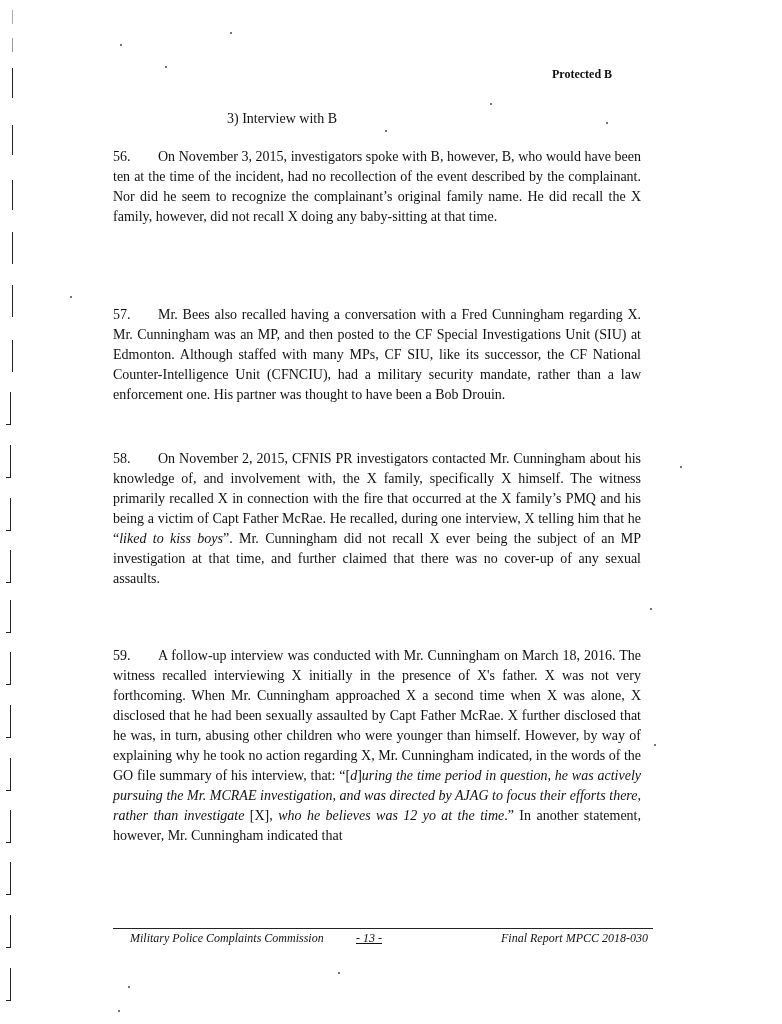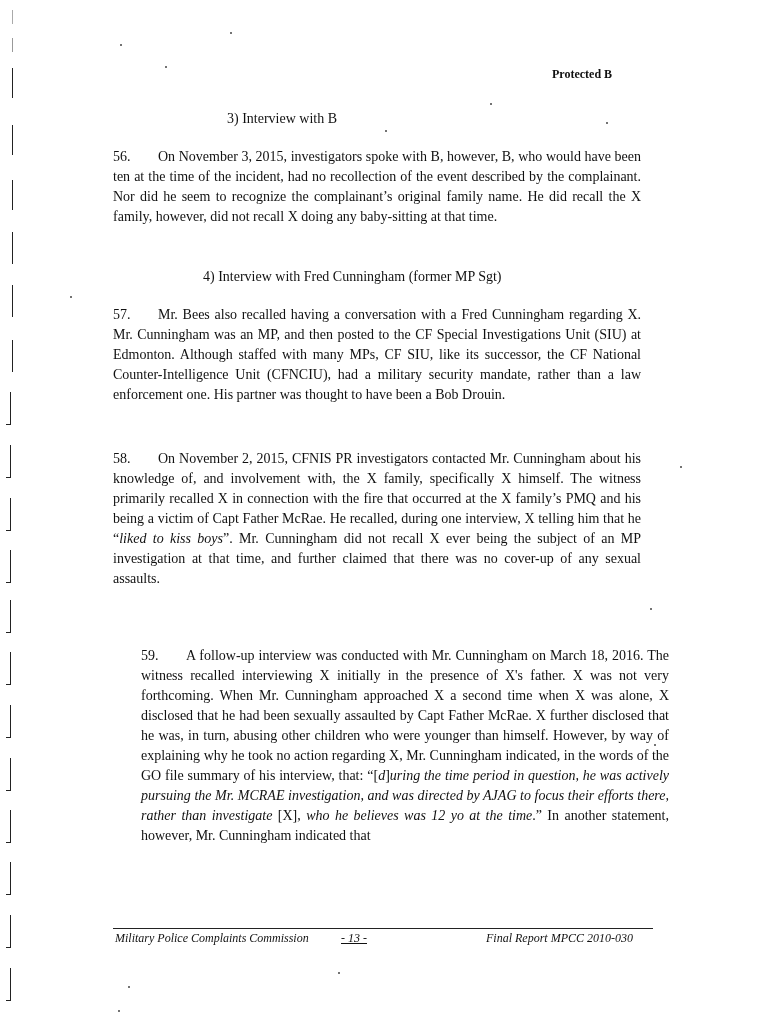--- a/index.html
+++ b/index.html
@@ -8,21 +8,21 @@
   .page { position: absolute; left: 0; top: 0; width: 782px; height: 752px; }
   .binder { position: absolute; left: 6px; width: 6px; border-right: 1.6px solid #222; }
   .binder.hook { border-bottom: 1.6px solid #222; width: 4px; }
   .classification { position: absolute; top: 67px; left: 552px; font-size: 12px; font-weight: bold; }
   .subhead { position: absolute; font-size: 14px; line-height: 18px; white-space: nowrap; }
   .para { position: absolute; left: 113px; width: 528px; font-size: 14px; line-height: 20px;
           text-align: justify; }
   .para .num { display: inline-block; width: 45px; }
   .para i { }
   .footer-rule { position: absolute; left: 113px; top: 928px; width: 540px; border-top: 1.5px solid #222; }
-  .footer { position: absolute; top: 931px; font-size: 12px; font-style: italic; white-space: nowrap; }
+  .footer { position: absolute; top: 931px; font-size: 12px; font-style: italic; white-space: nowrap; margin-left: 15px; }
   .speck { position: absolute; width: 2px; height: 2px; background: #444; border-radius: 1px; }
 </style>
 </head>
 <body>
 
 <div class="page">
 
   <div class="binder" style="top:10px;height:14px;border-right-color:#aaa;"></div>
   <div class="binder" style="top:38px;height:14px;border-right-color:#999;"></div>
   <div class="binder" style="top:68px;height:30px;"></div>
@@ -59,32 +59,31 @@
   <div class="speck" style="left:118px;top:1010px;"></div>
 
   <div class="classification">Protected B</div>
 
   <div class="subhead" style="top:110px;left:197px;margin-left:30px;">3) Interview with B</div>
 
   <div class="para" style="top:147px;">
     <span class="num">56.</span><span>On November 3, 2015, investigators spoke with B, however, B, who would have been ten at the time of the incident, had no recollection of the event described by the complainant. Nor did he seem to recognize the complainant’s original family name. He did recall the X family, however, did not recall X doing any baby-sitting at that time.</span>
   </div>
 
-  <div class="subhead" style="top:268px;left:203px;">4) Interview with Fred Cunningham (former MP Sgt)</div>
 
   <div class="para" style="top:305px;font-family:Liberation Serif, serif;">
     <span class="num">57.</span><span>Mr. Bees also recalled having a conversation with a Fred Cunningham regarding X. Mr. Cunningham was an MP, and then posted to the CF Special Investigations Unit (SIU) at Edmonton. Although staffed with many MPs, CF SIU, like its successor, the CF National Counter-Intelligence Unit (CFNCIU), had a military security mandate, rather than a law enforcement one. His partner was thought to have been a Bob Drouin.</span>
   </div>
 
   <div class="para" style="top:449px;">
     <span class="num">58.</span><span>On November 2, 2015, CFNIS PR investigators contacted Mr. Cunningham about his knowledge of, and involvement with, the X family, specifically X himself. The witness primarily recalled X in connection with the fire that occurred at the X family’s PMQ and his being a victim of Capt Father McRae. He recalled, during one interview, X telling him that he “</span><i>liked to kiss boys</i><span>”. Mr. Cunningham did not recall X ever being the subject of an MP investigation at that time, and further claimed that there was no cover-up of any sexual assaults.</span>
   </div>
 
-  <div class="para" style="top:646px;margin-left:28px;">
+  <div class="para" style="top:646px;">
     <span class="num">59.</span><span>A follow-up interview was conducted with Mr. Cunningham on March 18, 2016. The witness recalled interviewing X initially in the presence of X's father. X was not very forthcoming. When Mr. Cunningham approached X a second time when X was alone, X disclosed that he had been sexually assaulted by Capt Father McRae. X further disclosed that he was, in turn, abusing other children who were younger than himself. However, by way of explaining why he took no action regarding X, Mr. Cunningham indicated, in the words of the GO file summary of his interview, that: “[</span><i>d</i><span>]</span><i>uring the time period in question, he was actively pursuing the Mr. MCRAE investigation, and was directed by AJAG to focus their efforts there, rather than investigate </i><span>[X], </span><i>who he believes was 12 yo at the time</i><span>.” In another statement, however, Mr. Cunningham indicated that</span>
   </div>
 
   <div class="footer-rule"></div>
   <div class="footer" style="left:115px;">Military Police Complaints Commission</div>
   <div class="footer" style="left:341px;text-decoration:underline;">- 13 -</div>
-  <div class="footer" style="left:486px;">Final Report MPCC 2010-030</div>
+  <div class="footer" style="left:486px;">Final Report MPCC 2018-030</div>
 
 </div>
 
 </body></html>

